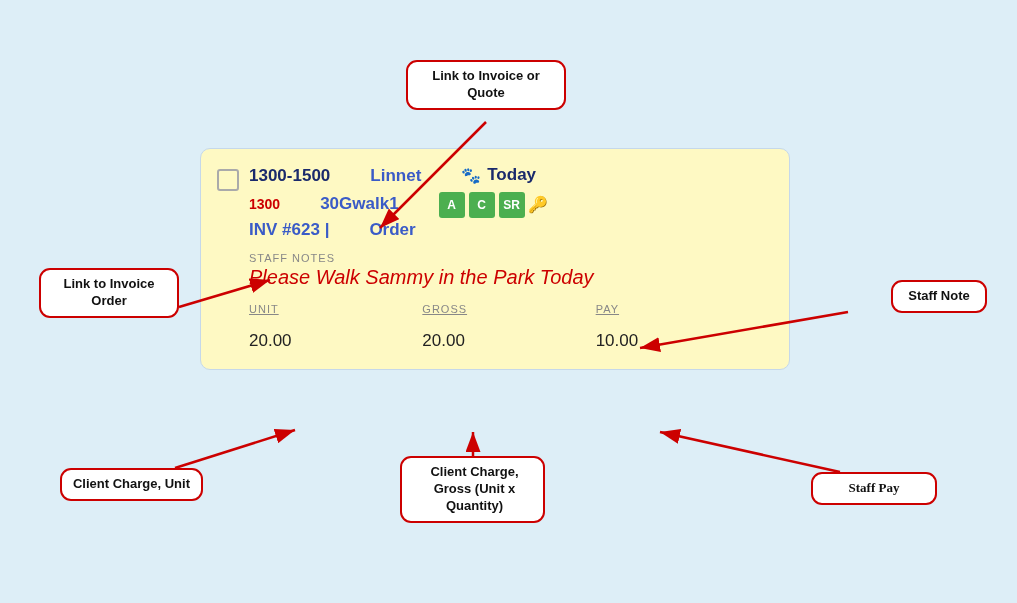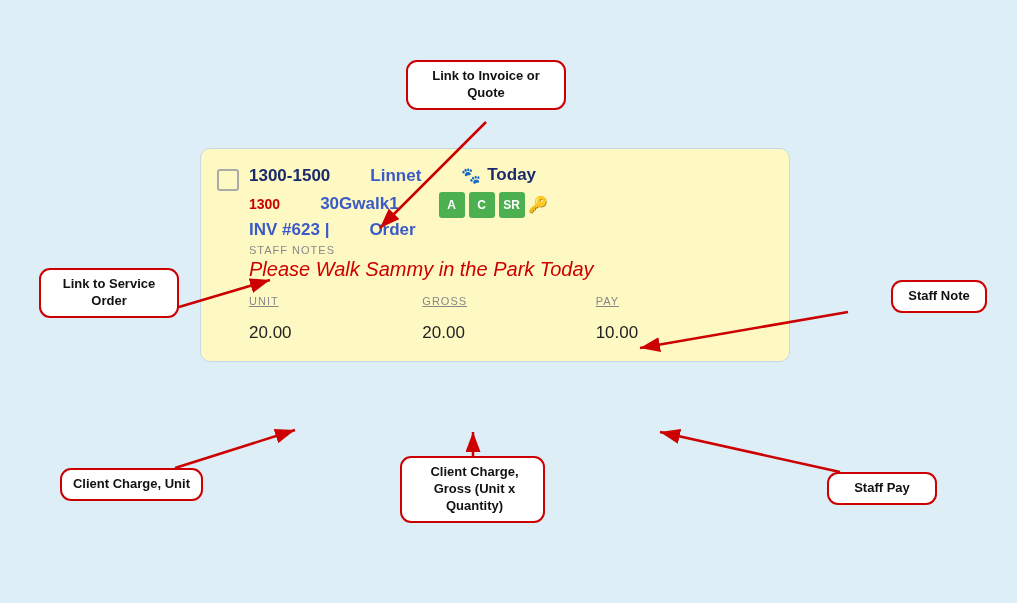--- a/index.html
+++ b/index.html
@@ -126,21 +126,21 @@
       font-size: 17px;
       font-weight: bold;
       color: #3a5bc7;
     }
 
     .staff-notes-label {
       font-size: 11px;
       color: #888;
       letter-spacing: 1px;
       text-transform: uppercase;
-      margin-top: 4px;
+      margin-top: 12px;
     }
 
     .staff-note-text {
       font-size: 20px;
       color: #cc0000;
       font-style: italic;
       margin-top: 2px;
     }
 
     .amounts-row {
@@ -258,40 +258,40 @@
     </div>
   </div>
 </div>
 
 <div class="annotation" style="left:406px; top:60px; width:160px;">
   <span>Link to Invoice
 or Quote</span>
 </div>
 
 <div class="annotation" style="left:39px; top:268px; width:140px;">
-  <span>Link to Service
+  <span>Link to Invoice
 Order</span>
 </div>
 
 <div class="annotation" style="right:30px; top:280px; width:96px;">
   <span>Staff Note</span>
 </div>
 
 <div class="annotation" style="left:60px; top:468px; width:143px;">
   <span>Client Charge,
 Unit</span>
 </div>
 
 <div class="annotation" style="left:400px; top:456px; width:145px;padding-left:14px;">
   <span>Client Charge,
 Gross (Unit x
 Quantity)</span>
 </div>
 
-<div class="annotation" style="right:80px; top:472px; width:110px;">
+<div class="annotation" style="right:80px; top:472px; width:126px;font-family:Liberation Serif, serif;">
   <span>Staff Pay</span>
 </div>
 
 <svg class="arrows-svg">
   <defs>
     <marker id="arrowhead" markerWidth="8" markerHeight="6" refX="8" refY="3" orient="auto">
       <polygon points="0 0, 8 3, 0 6" fill="#cc0000"></polygon>
     </marker>
   </defs>
 

